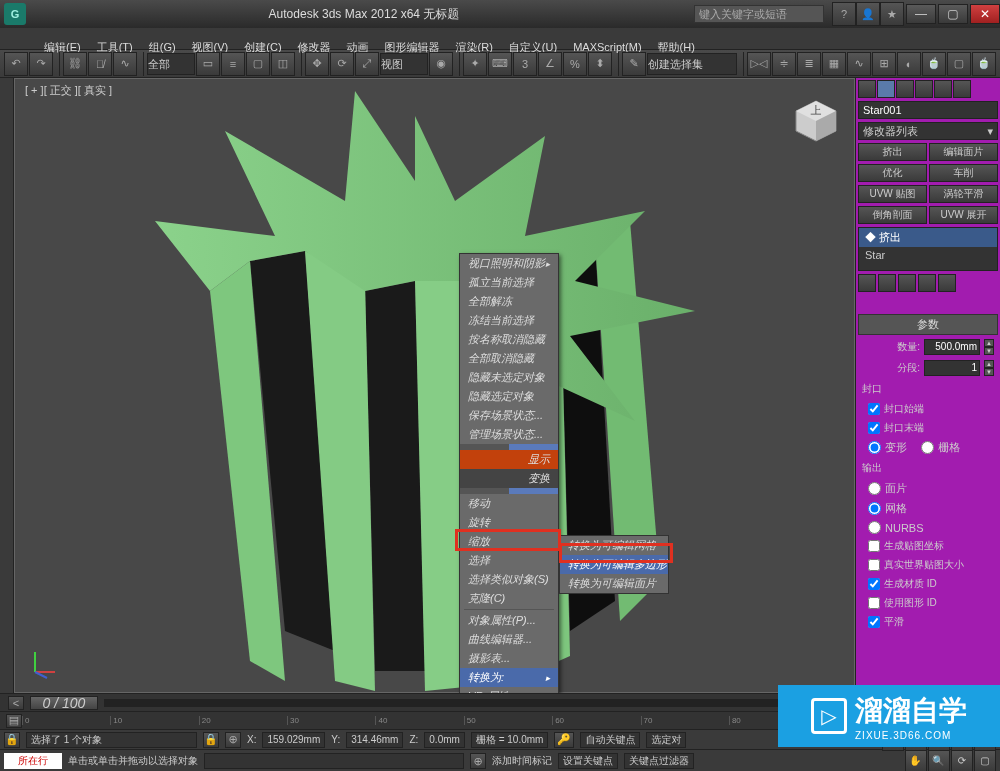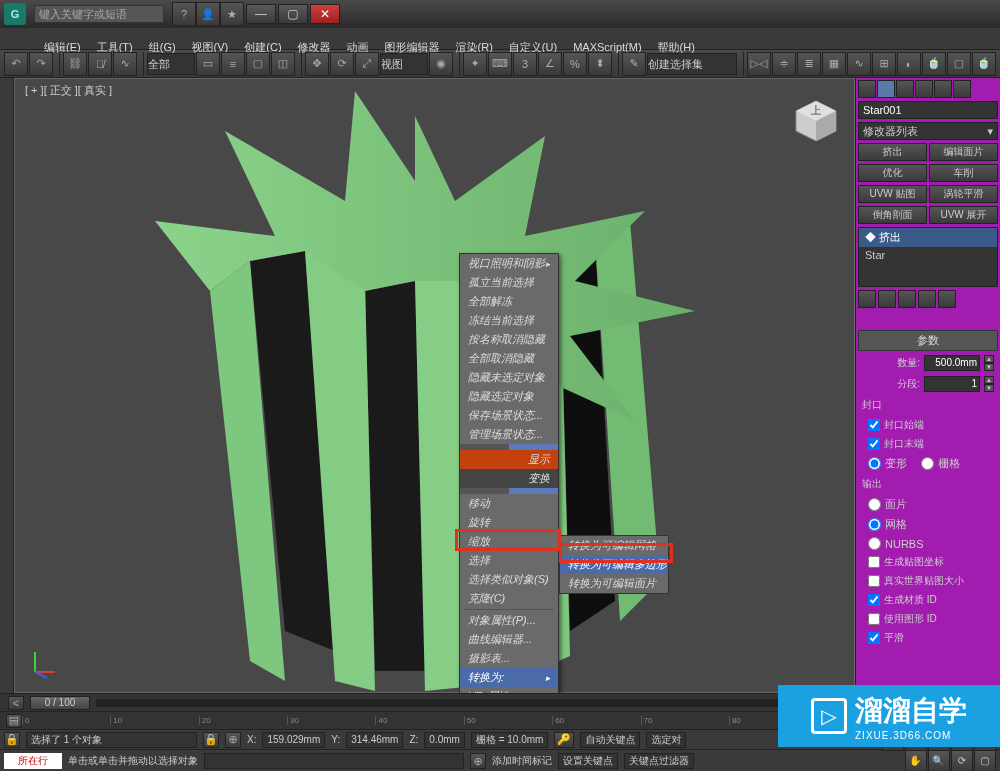--- a/index.html
+++ b/index.html
@@ -35,21 +35,21 @@
 .axis-gizmo { position: absolute; bottom: 12px; left: 12px; width: 32px; height: 32px; }
 
 
 .rightpanel { width: 145px; background: #a21caf; border-left: 1px solid #222; display: flex; flex-direction: column; padding: 2px; gap: 3px; overflow: hidden; }
 .rtabs { display: flex; gap: 1px; }
 .rtab { width: 18px; height: 18px; background: linear-gradient(#555,#3a3a3a); border: 1px solid #222; }
 .nameinput { height: 18px; background: #333; border: 1px solid #222; color: #fff; padding: 0 4px; line-height: 16px; font-size: 11px; }
 .modlist-dd { height: 18px; background: #333; border: 1px solid #222; color: #ccc; padding: 0 4px; line-height: 16px; display: flex; justify-content: space-between; }
 .btnrow { display: flex; gap: 2px; }
 .panelbtn { flex: 1; height: 18px; background: linear-gradient(#555,#3a3a3a); border: 1px solid #222; text-align: center; line-height: 16px; color: #ccc; font-size: 10px; }
-.stacklist { height: 60px; background: #333; border: 1px solid #222; }
+.stacklist { height: 44px; background: #333; border: 1px solid #222; }
 .stackitem { padding: 2px 6px; color: #ccc; font-size: 11px; }
 .stackitem.sel { background: #3a5a8a; color: #fff; }
 .stacktools { display: flex; gap: 2px; }
 .stbtn { width: 18px; height: 18px; background: linear-gradient(#555,#3a3a3a); border: 1px solid #222; }
 .rollout-hdr { background: #555; border: 1px solid #333; text-align: center; padding: 2px; color: #ddd; font-size: 11px; }
 .param { display: flex; align-items: center; justify-content: flex-end; gap: 4px; padding: 1px 4px; }
 .param label { color: #ccc; font-size: 10px; }
 .spinner { width: 56px; height: 16px; background: #333; border: 1px solid #222; color: #fff; padding: 0 2px; font-size: 10px; line-height: 14px; text-align: right; }
 .spinbtn { width: 10px; height: 16px; display: flex; flex-direction: column; }
 .spinbtn div { flex: 1; background: #555; border: 1px solid #222; font-size: 6px; text-align: center; line-height: 6px; }
@@ -68,21 +68,21 @@
 .ctxarrow { font-size: 9px; }
 .quad-colorbar { height: 6px; display: flex; }
 .quad-colorbar div { flex: 1; }
 .submenu { position: absolute; left: 559px; top: 535px; width: 110px; background: #6a6a6a; border: 1px solid #333; }
 .redbox1 { position: absolute; border: 3px solid #e03020; left: 455px; top: 529px; width: 106px; height: 22px; pointer-events: none; }
 .redbox2 { position: absolute; border: 3px solid #e03020; left: 559px; top: 543px; width: 114px; height: 20px; pointer-events: none; }
 
 
 .timeline-area { position: absolute; bottom: 0; left: 0; right: 0; height: 78px; background: #3a3a3a; border-top: 1px solid #222; }
 .timeslider { height: 18px; background: #333; display: flex; align-items: center; padding: 0 8px; gap: 6px; border-bottom: 1px solid #222; }
-.slider-handle { width: 60px; height: 14px; background: linear-gradient(#666,#444); border: 1px solid #222; text-align: center; line-height: 12px; font-size: 10px; }
+.slider-handle { width: 68px; height: 14px; background: linear-gradient(#666,#444); border: 1px solid #222; text-align: center; line-height: 12px; font-size: 14px; font-style: italic; }
 .trackbar { height: 18px; background: #333; border-bottom: 1px solid #222; display: flex; align-items: center; padding: 0 6px; }
 .tick { flex: 1; border-left: 1px solid #555; font-size: 8px; color: #888; padding-left: 2px; }
 .statusrow { height: 20px; display: flex; align-items: center; background: #3a3a3a; border-bottom: 1px solid #222; padding: 0 4px; gap: 6px; }
 .statusbox { height: 16px; background: #333; border: 1px solid #222; padding: 0 4px; line-height: 14px; color: #ccc; font-size: 10px; }
 .statuslabel { color: #ccc; font-size: 10px; }
 .playback { display: flex; gap: 1px; margin-left: auto; }
 .pbtn { width: 22px; height: 22px; background: linear-gradient(#555,#3a3a3a); border: 1px solid #222; text-align: center; line-height: 20px; font-size: 10px; }
 .bottomrow { height: 22px; display: flex; align-items: center; padding: 0 4px; gap: 6px; }
 .script-label { width: 58px; height: 16px; background: #fff; color: #c00; text-align: center; line-height: 16px; font-size: 10px; }
 .prompt { flex: 1; max-width: 260px; height: 16px; background: #333; border: 1px solid #222; }
@@ -92,20 +92,21 @@
 .watermark .wm-icon { width: 36px; height: 36px; border: 3px solid #fff; border-radius: 4px; display: flex; align-items: center; justify-content: center; font-size: 20px; }
 .watermark .wm-text { display: flex; flex-direction: column; }
 .watermark .wm-main { font-size: 28px; font-weight: bold; }
 .watermark .wm-sub { font-size: 10px; letter-spacing: 1px; }
 </style>
 </head>
 <body>
 
 <div class="titlebar">
   <div class="logo">G</div>
+  <div class="title">Autodesk 3ds Max  2012 x64   无标题</div>
   <div class="searchbox">键入关键字或短语</div>
   <div class="tbtn">?</div>
   <div class="tbtn">👤</div>
   <div class="tbtn">★</div>
   <div class="win-controls">
     <div class="win-btn">—</div>
     <div class="win-btn">▢</div>
     <div class="win-btn close">✕</div>
   </div>
 </div>

